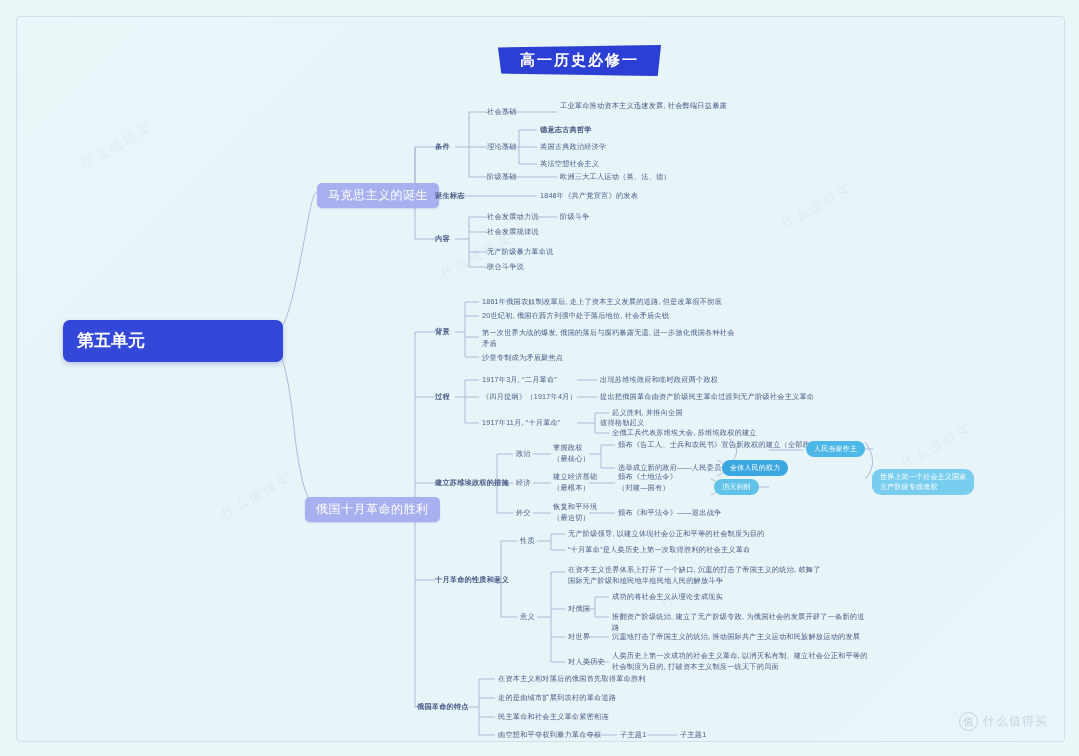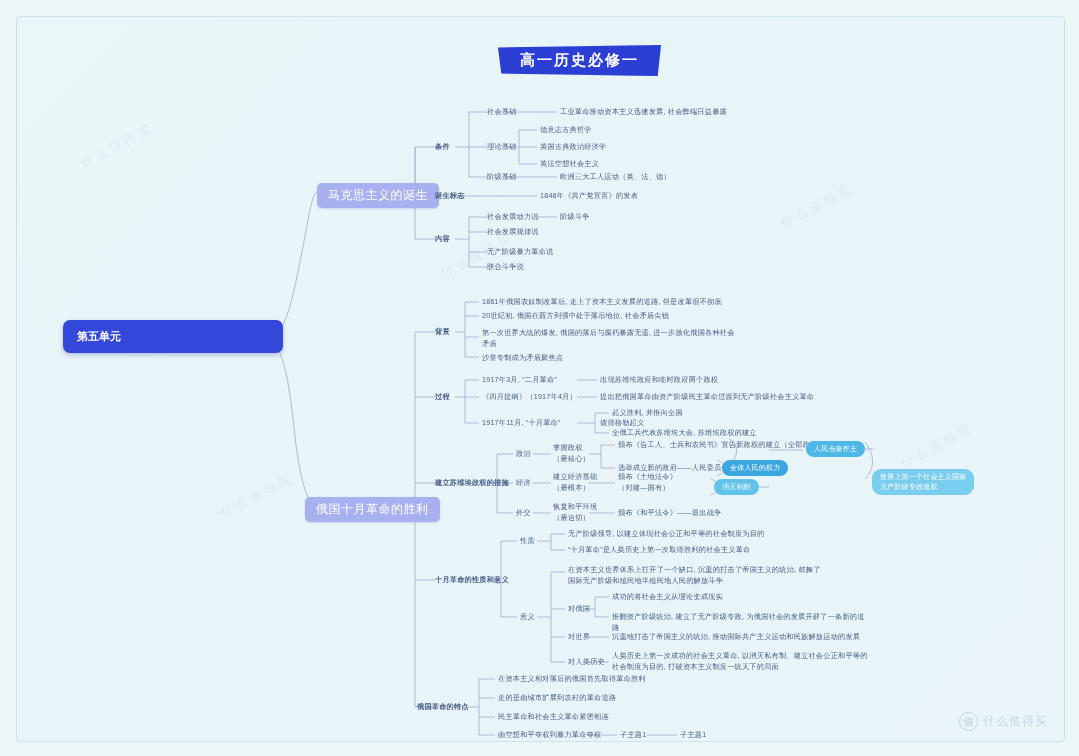--- a/index.html
+++ b/index.html
@@ -40,21 +40,21 @@
     box-shadow:0 1px 3px rgba(40,60,160,.35);
   }
 
   
   .root{
     position:absolute;
     background:#3347d8;
     color:#fff;
     border-radius:7px;
     padding:8px 14px;
-    font-size:11px;
+    font-size:17px;
     font-weight:bold;
     line-height:1.5;
     box-shadow:0 2px 5px rgba(40,60,160,.28);
   }
 
   
   .pill{
     position:absolute;
     background:#a9b0ef;
     color:#ffffff;
@@ -242,23 +242,23 @@
 
   <div class="root" style="left:46px;top:303px;width:192px;">
     <div>第五单元</div>
   </div>
 
   <div class="pill" style="left:300px;top:166px;">马克思主义的诞生</div>
   <div class="pill" style="left:288px;top:480px;">俄国十月革命的胜利</div>
 
   <div class="t b" style="left:418px;top:125px;">条件</div>
   <div class="t" style="left:470px;top:90px;">社会基础</div>
-  <div class="t" style="left:543px;top:90px;">工业革命推动资本主义迅速发展, 社会弊端日益暴露</div>
+  <div class="t" style="left:543px;top:84px;">工业革命推动资本主义迅速发展, 社会弊端日益暴露</div>
   <div class="t" style="left:470px;top:125px;">理论基础</div>
-  <div class="t" style="left:523px;top:108px;">德意志古典哲学</div>
+  <div class="t" style="left:523px;top:108px;font-weight:bold;">德意志古典哲学</div>
   <div class="t" style="left:523px;top:125px;">英国古典政治经济学</div>
   <div class="t" style="left:523px;top:142px;">英法空想社会主义</div>
   <div class="t" style="left:470px;top:155px;">阶级基础</div>
   <div class="t" style="left:543px;top:155px;">欧洲三大工人运动（英、法、德）</div>
 
   <div class="t b" style="left:418px;top:174px;">诞生标志</div>
   <div class="t" style="left:523px;top:174px;">1848年《共产党宣言》的发表</div>
 
   <div class="t b" style="left:418px;top:217px;">内容</div>
   <div class="t" style="left:470px;top:195px;">社会发展动力说</div>

